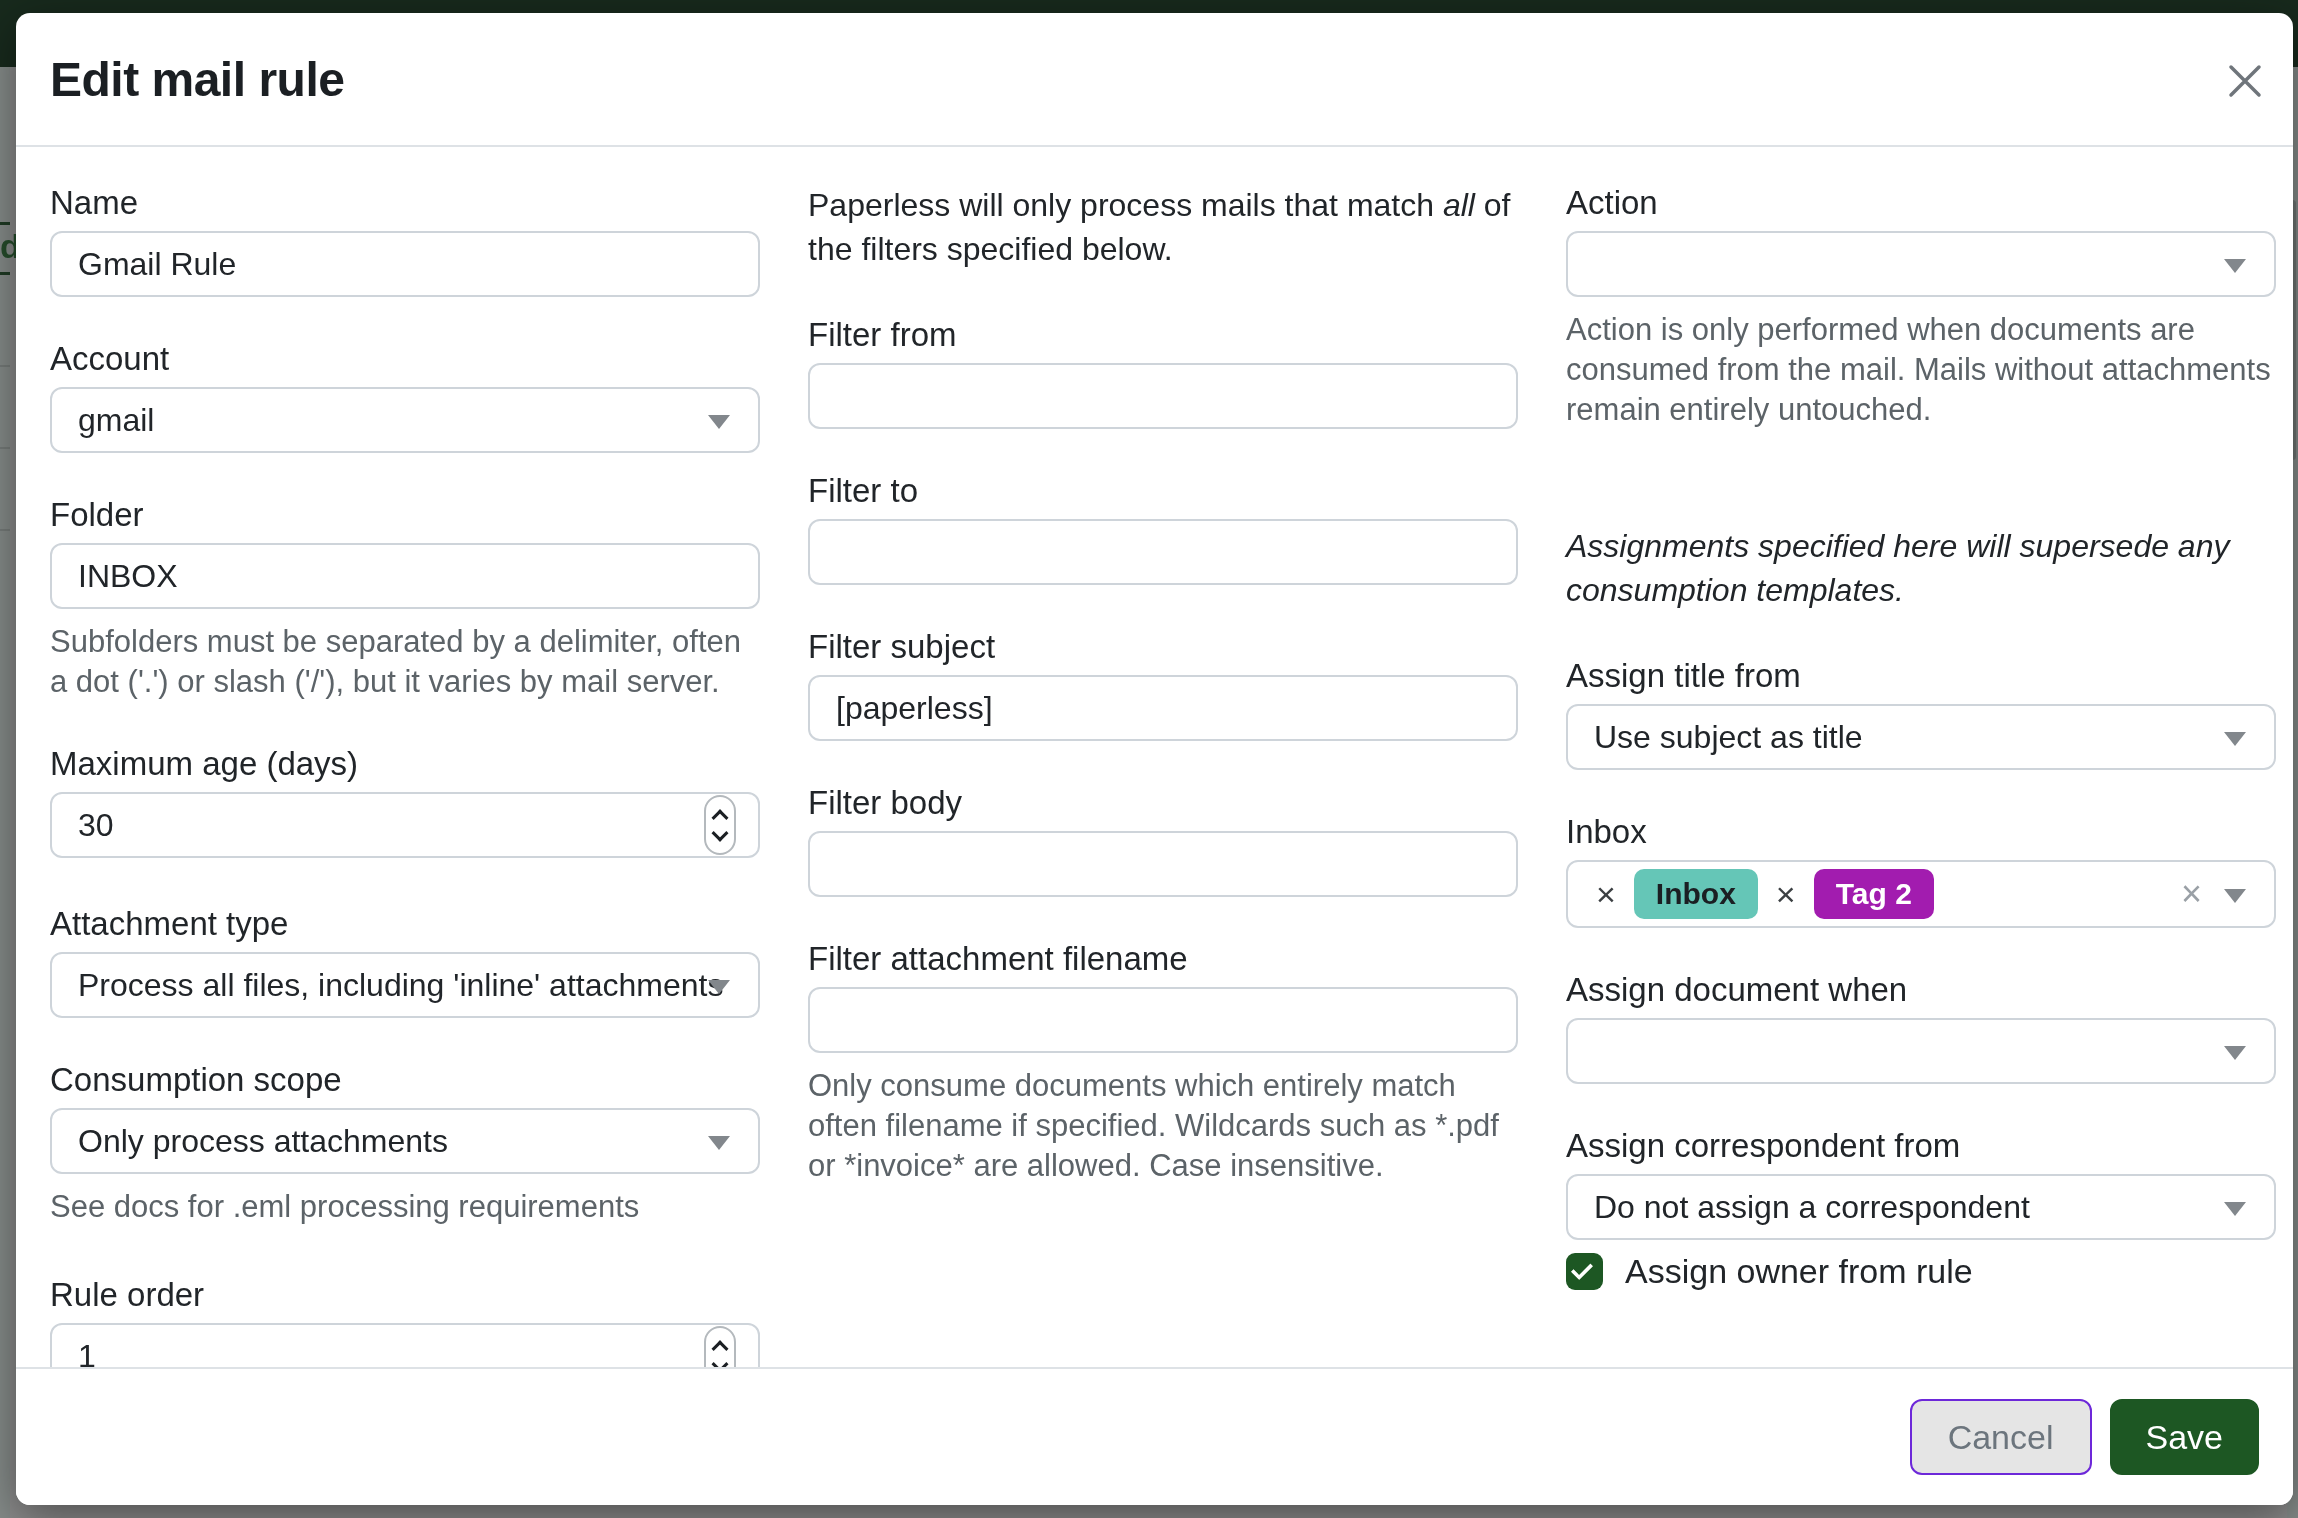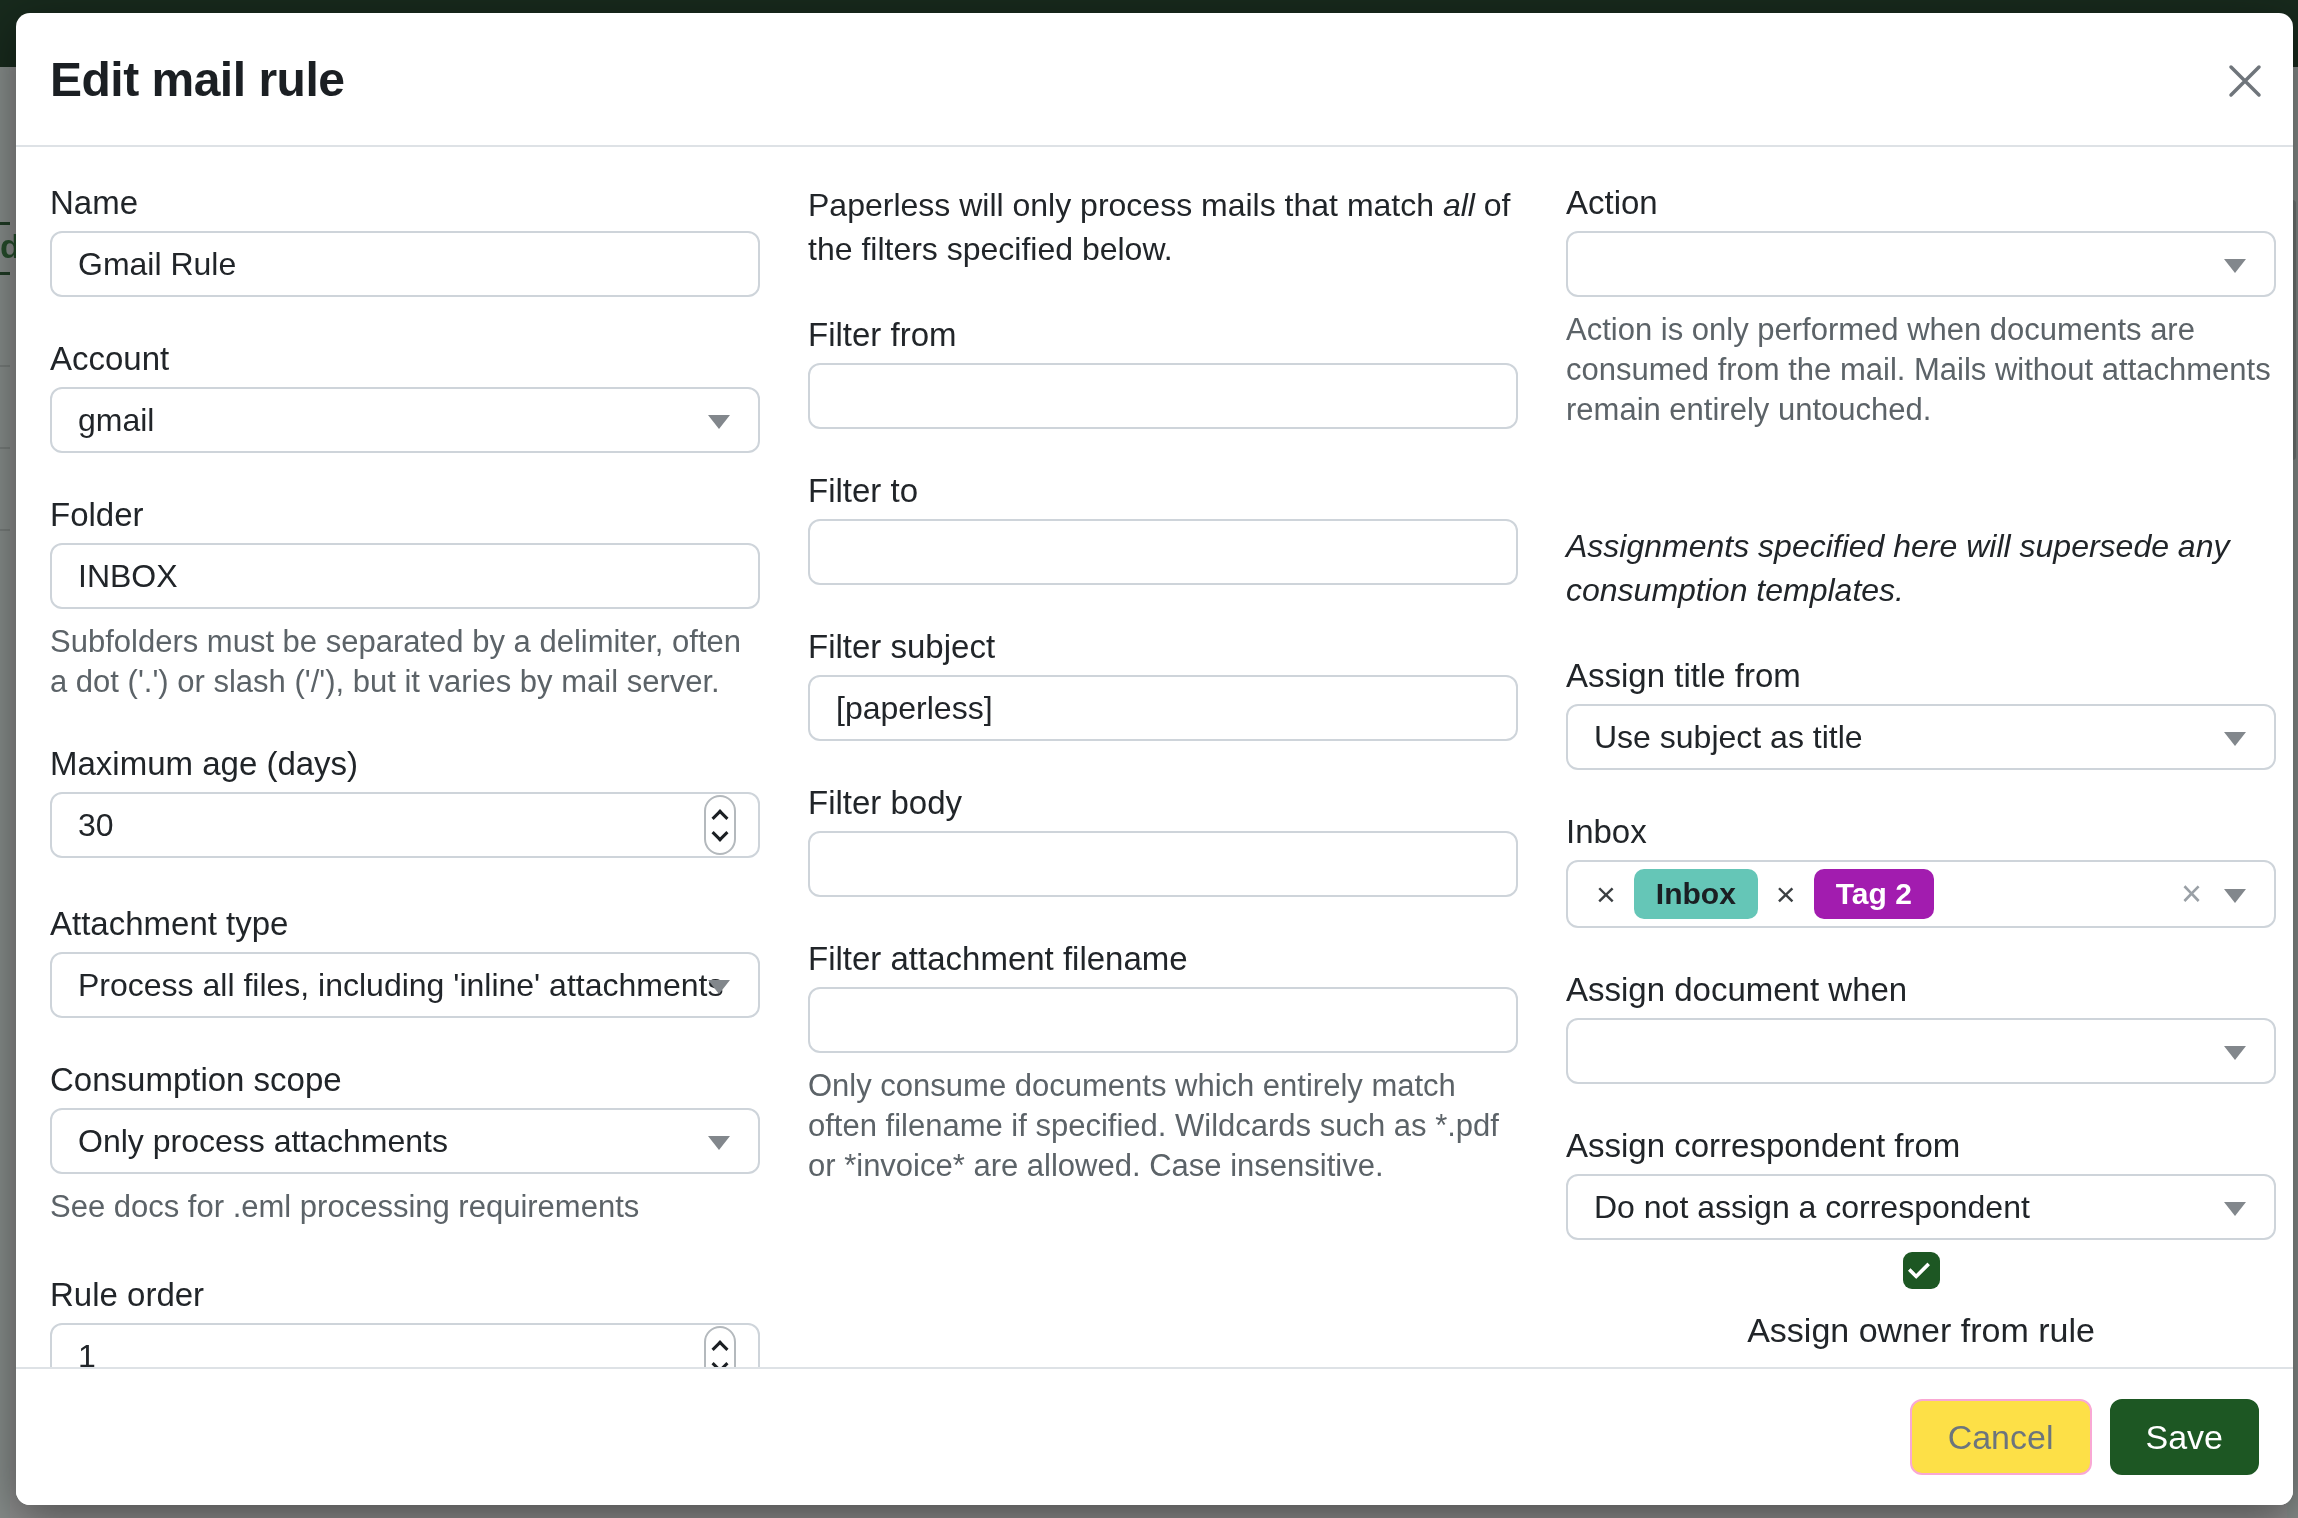--- a/index.html
+++ b/index.html
@@ -56,33 +56,33 @@
 
   
   .tags-control { position:relative; height:68px; border:2px solid #ced4da; border-radius:12px;
                   display:flex; align-items:center; padding:0 100px 0 24px; gap:14px; }
   .tag-remove { font-size:34px; color:#3c4043; line-height:1; cursor:pointer; padding:0 4px; }
   .chip { font-size:30px; font-weight:700; padding:7px 22px; border-radius:10px; line-height:1.2; cursor:default; }
   .tags-clear { position:absolute; right:72px; top:50%; transform:translateY(-50%);
                 font-size:36px; color:#9aa0a6; line-height:1; cursor:pointer; }
 
   
-  .check-row { display:flex; align-items:center; gap:22px; margin-top:12px;flex-direction:column; }
+  .check-row { display:flex; align-items:center; gap:22px; margin-top:12px; }
   .checkbox { width:37px; height:37px; border-radius:9px; background:#1d5723; position:relative; cursor:pointer; flex:0 0 auto; }
   .checkbox .mark { position:absolute; left:10px; top:6px; width:12px; height:20px;
                     border-right:4px solid #fff; border-bottom:4px solid #fff; transform:rotate(45deg); border-radius:1px; }
   .check-label { font-size:34px; color:#212529; }
 
   
   .modal-footer { position:absolute; left:0; right:0; bottom:0; height:138px; border-top:2px solid #dee2e6;
                   display:flex; align-items:center; justify-content:flex-end; gap:18px; padding:0 34px;
                   border-radius:0 0 14px 14px; background:#fff; }
   .btn { height:76px; border-radius:12px; font-size:34px; font-family:"Liberation Sans",sans-serif;
          display:flex; align-items:center; cursor:pointer; }
-  .btn-cancel { background:#fde047; border:2px solid #f9a8d4; color:#6c757d; padding:0 36px; }
+  .btn-cancel { background:#e5e5e5; border:2px solid #6d28d9; color:#6c757d; padding:0 36px; }
   .btn-save { background:#1d5723; border:2px solid #1d5723; color:#fff; padding:0 34px; }
 </style>
 </head>
 <body>
 
 <div class="bg-top"></div>
 <div class="left-strip">
   <div class="greenline" style="top:155px"></div>
   <span class="frag">d</span>
   <div class="greenline" style="top:205px"></div>

